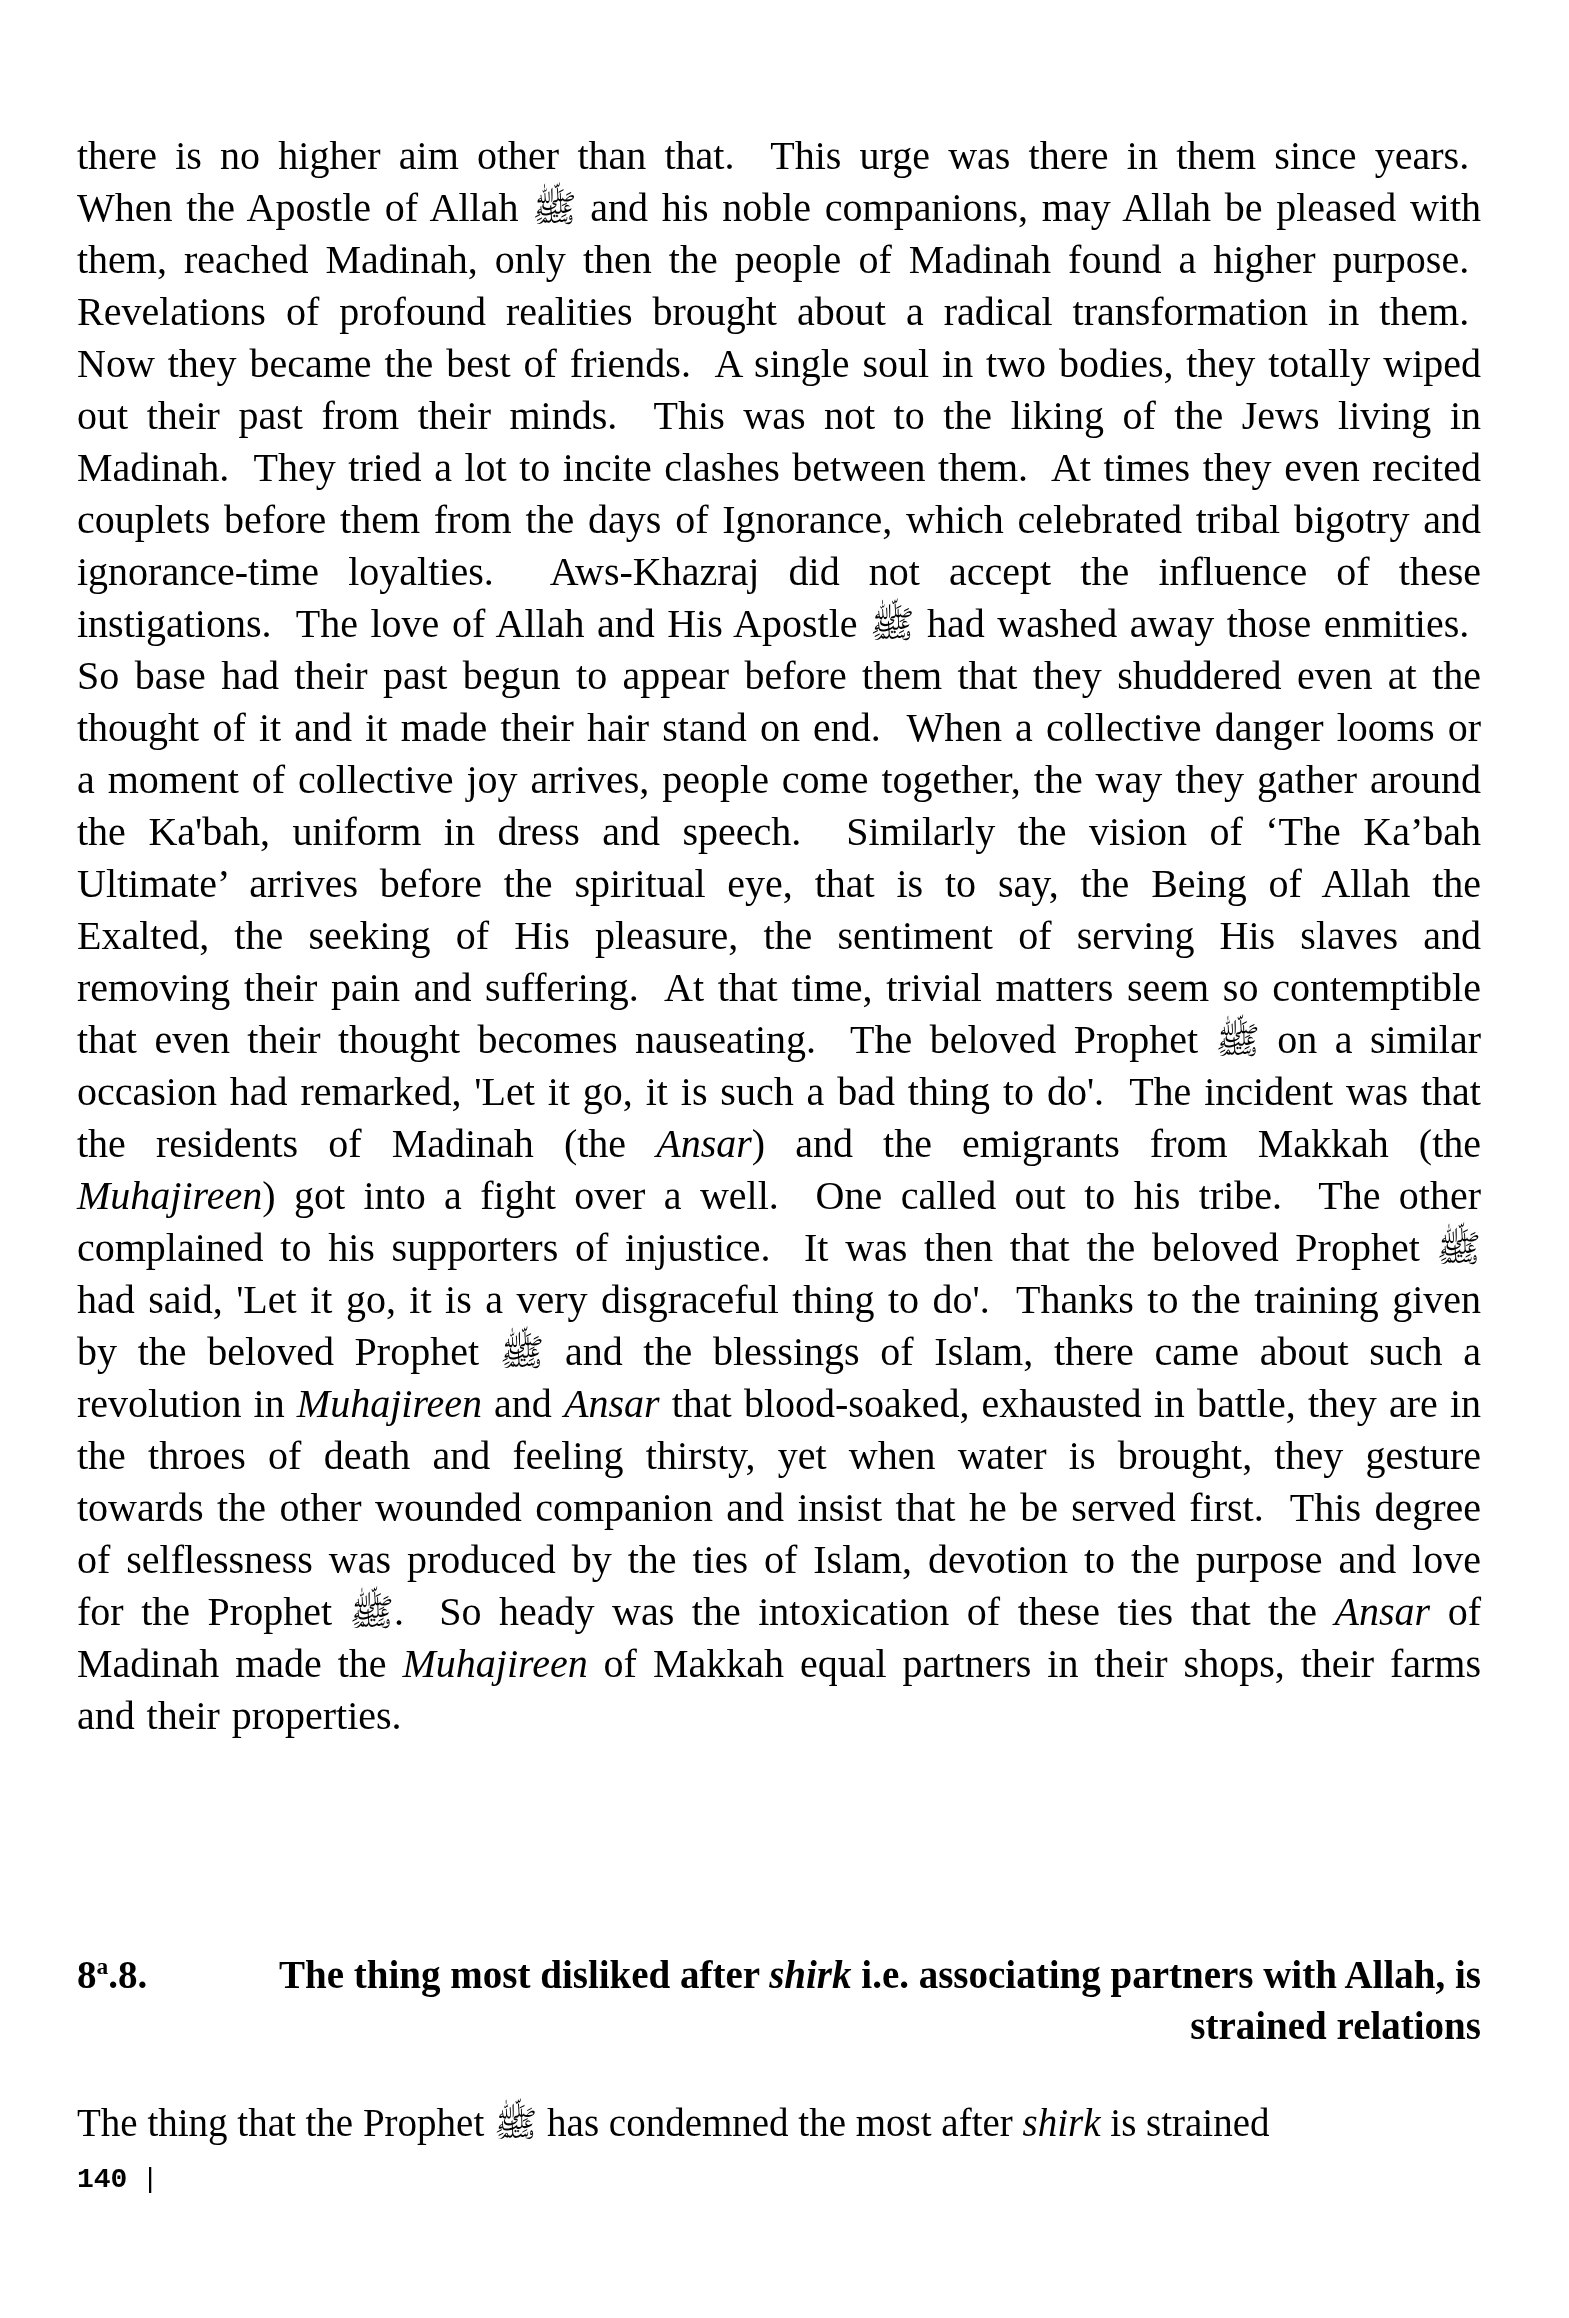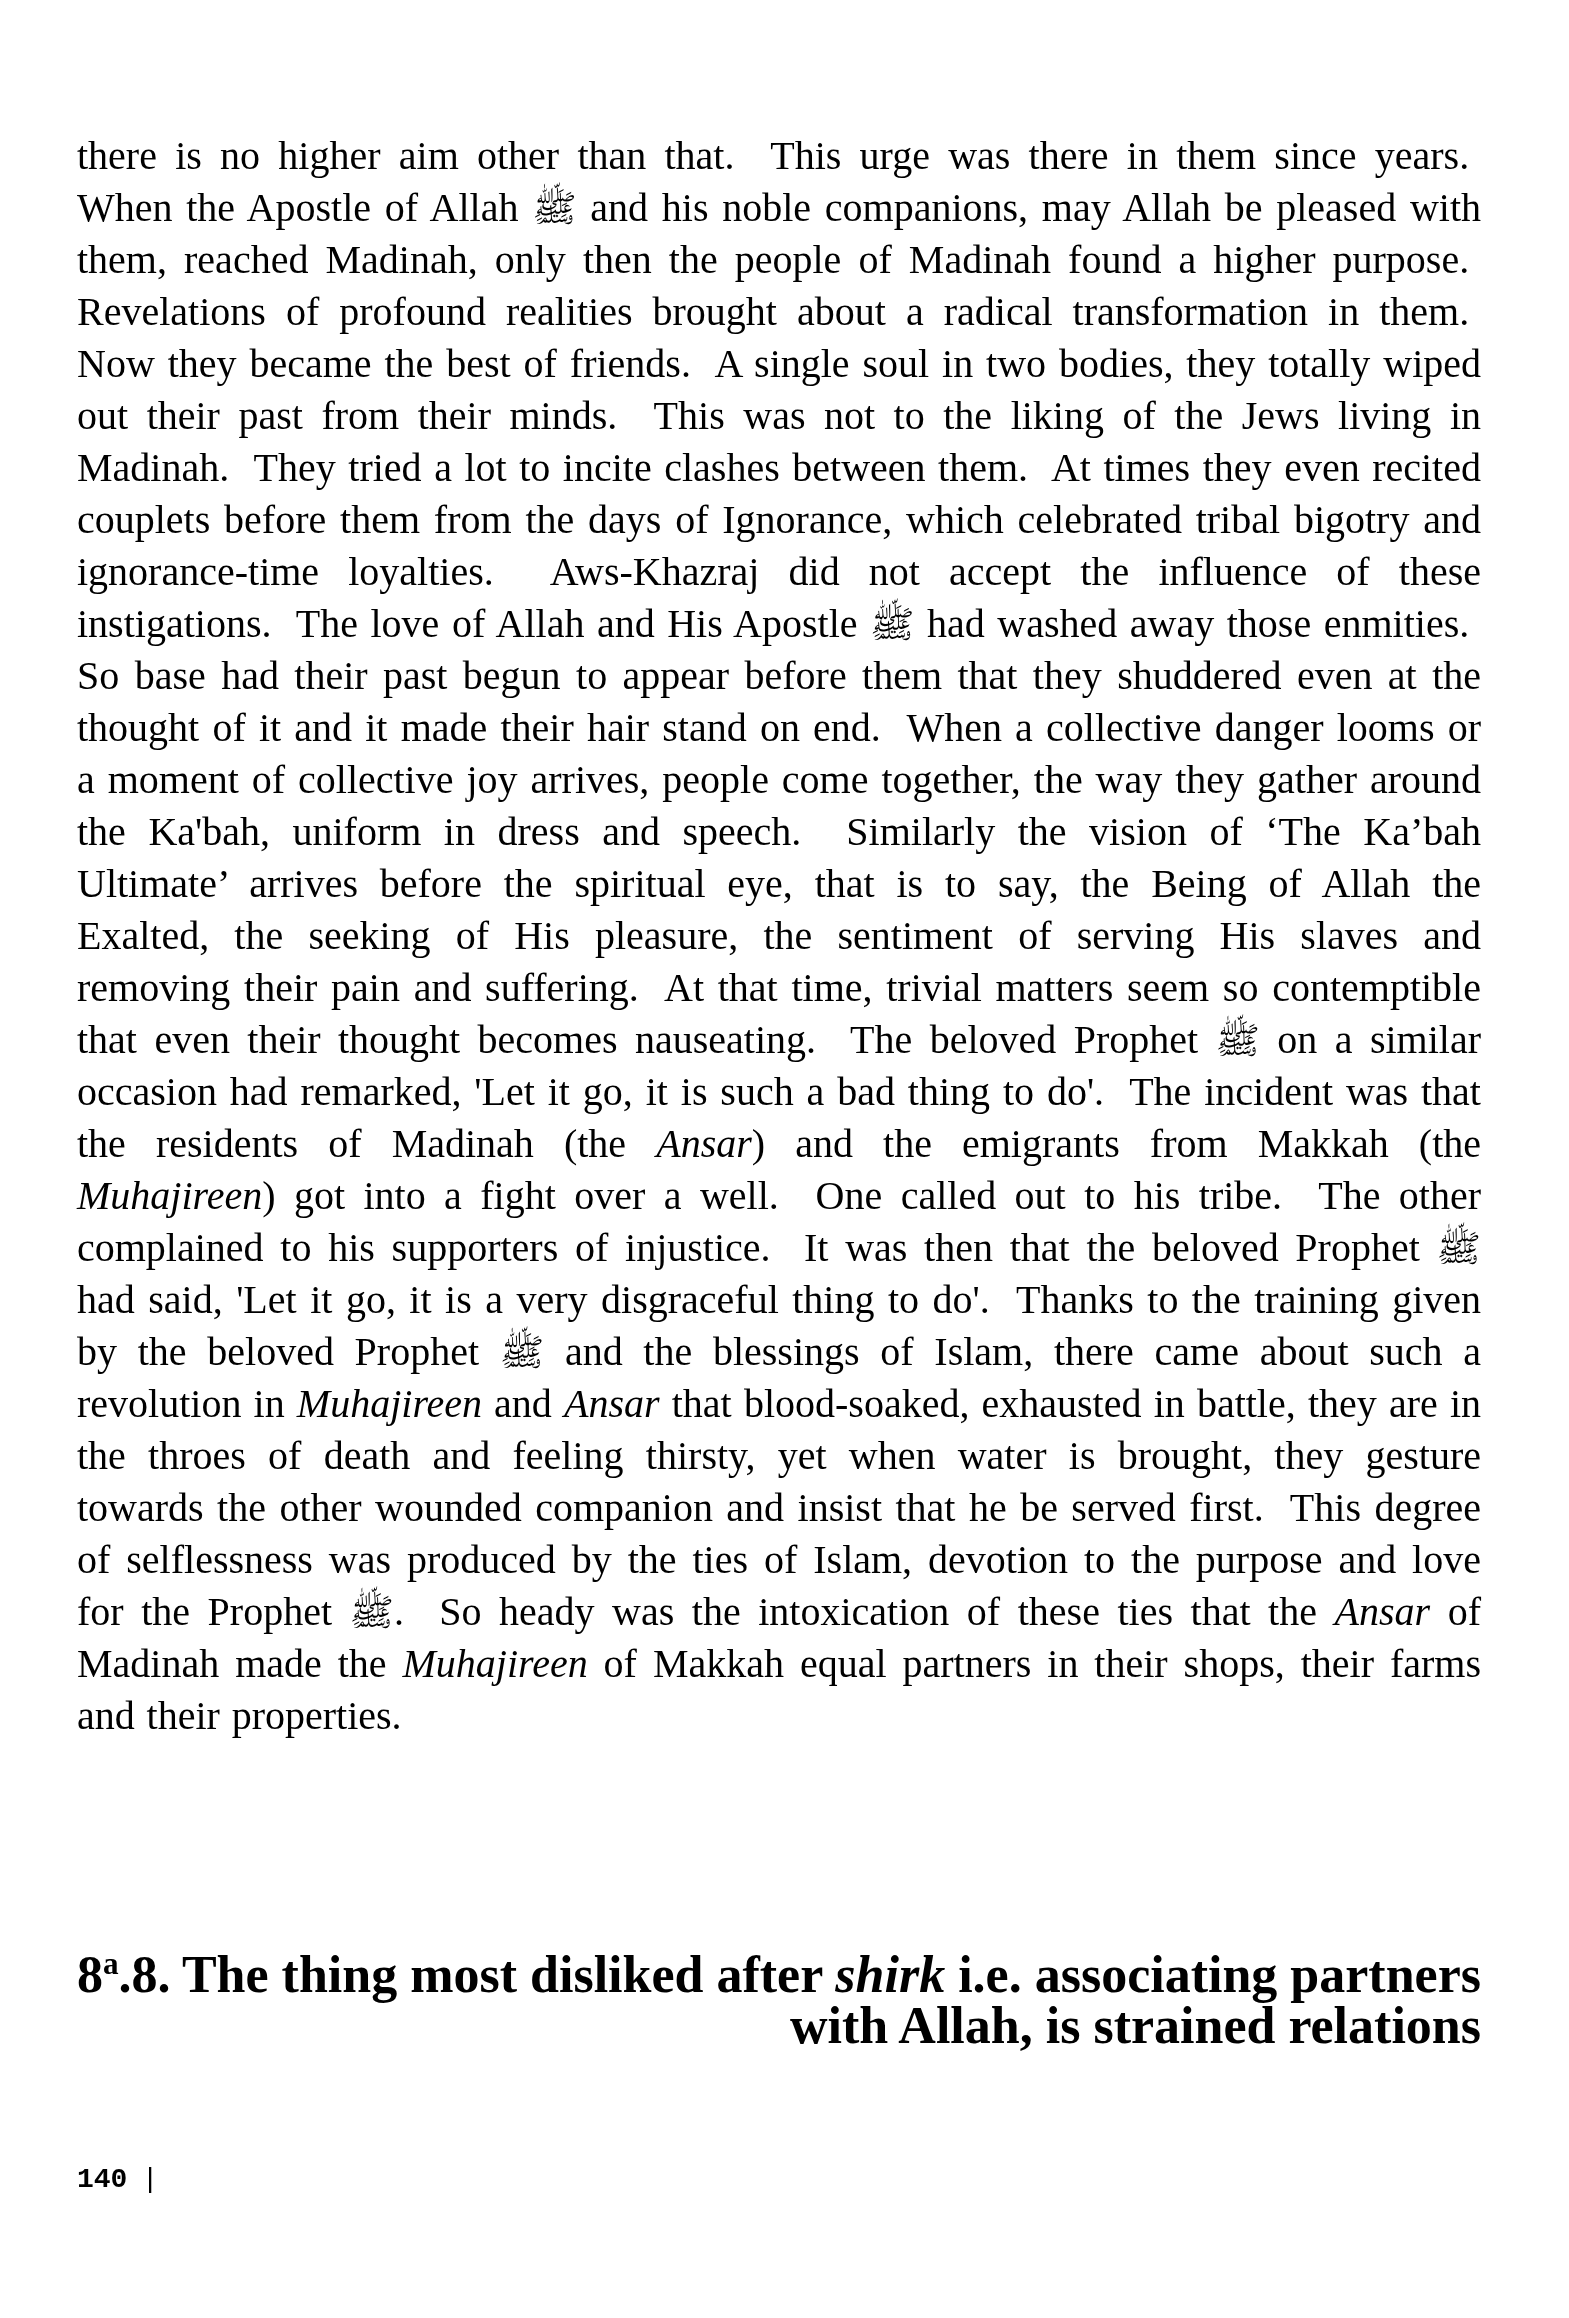--- a/index.html
+++ b/index.html
@@ -28,21 +28,21 @@
     font-size: 0.92em;
     line-height: 1;
   }
   .section-heading {
     position: absolute;
     left: 77px;
     width: 1404px;
     top: 1949px;
     display: flex;
     font-weight: bold;
-    font-size: 52px;
+    font-size: 39px;
     line-height: 51px;
   }
   .heading-num { flex: 0 0 72px; white-space: nowrap; }
   .heading-num sup { font-size: 0.60em; line-height: 0; }
   .heading-text { flex: 1 1 auto; text-align: right; }
   .para2 {
     position: absolute;
     left: 77px;
     width: 1416px;
     top: 2097px;
@@ -70,20 +70,21 @@
 
 <div class="page">
 
   <div class="body-text"><span>there is no higher aim other than that.&nbsp; This urge was there in them since years.&nbsp; When the Apostle of Allah </span><span class="pbuh">ﷺ</span><span> and his noble companions, may Allah be pleased with them, reached Madinah, only then the people of Madinah found a higher purpose.&nbsp; Revelations of profound realities brought about a radical transformation in them.&nbsp; Now they became the best of friends.&nbsp; A single soul in two bodies, they totally wiped out their past from their minds.&nbsp; This was not to the liking of the Jews living in Madinah.&nbsp; They tried a lot to incite clashes between them.&nbsp; At times they even recited couplets before them from the days of Ignorance, which celebrated tribal bigotry and ignorance-time loyalties.&nbsp; Aws-Khazraj did not accept the influence of these instigations.&nbsp; The love of Allah and His Apostle </span><span class="pbuh">ﷺ</span><span> had washed away those enmities.&nbsp; So base had their past begun to appear before them that they shuddered even at the thought of it and it made their hair stand on end.&nbsp; When a collective danger looms or a moment of collective joy arrives, people come together, the way they gather around the Ka'bah, uniform in dress and speech.&nbsp; Similarly the vision of ‘The Ka’bah Ultimate’ arrives before the spiritual eye, that is to say, the Being of Allah the Exalted, the seeking of His pleasure, the sentiment of serving His slaves and removing their pain and suffering.&nbsp; At that time, trivial matters seem so contemptible that even their thought becomes nauseating.&nbsp; The beloved Prophet </span><span class="pbuh">ﷺ</span><span> on a similar occasion had remarked, 'Let it go, it is such a bad thing to do'.&nbsp; The incident was that the residents of Madinah (the </span><span class="it">Ansar</span><span>) and the emigrants from Makkah (the </span><span class="it">Muhajireen</span><span>) got into a fight over a well.&nbsp; One called out to his tribe.&nbsp; The other complained to his supporters of injustice.&nbsp; It was then that the beloved Prophet </span><span class="pbuh">ﷺ</span><span> had said, 'Let it go, it is a very disgraceful thing to do'.&nbsp; Thanks to the training given by the beloved Prophet </span><span class="pbuh">ﷺ</span><span> and the blessings of Islam, there came about such a revolution in </span><span class="it">Muhajireen</span><span> and </span><span class="it">Ansar</span><span> that blood-soaked, exhausted in battle, they are in the throes of death and feeling thirsty, yet when water is brought, they gesture towards the other wounded companion and insist that he be served first.&nbsp; This degree of selflessness was produced by the ties of Islam, devotion to the purpose and love for the Prophet </span><span class="pbuh">ﷺ</span><span>.&nbsp; So heady was the intoxication of these ties that the </span><span class="it">Ansar</span><span> of Madinah made the </span><span class="it">Muhajireen</span><span> of Makkah equal partners in their shops, their farms and their properties.</span></div>
 
   <div class="section-heading">
     <span class="heading-num"><span>8</span><sup>a</sup><span>.8.</span></span>
     <span class="heading-text"><span>The thing most disliked after </span><span class="it">shirk</span><span> i.e. associating partners with Allah, is strained relations</span></span>
   </div>
 
+  <div class="para2"><span>The thing that the Prophet </span><span class="pbuh">ﷺ</span><span> has condemned the most after </span><span class="it">shirk</span><span> is strained</span></div>
 
   <div class="footer">
     <span class="page-number">140</span>
     <span class="sep">|</span>
   </div>
 
 </div>
 
 
 </body></html>

